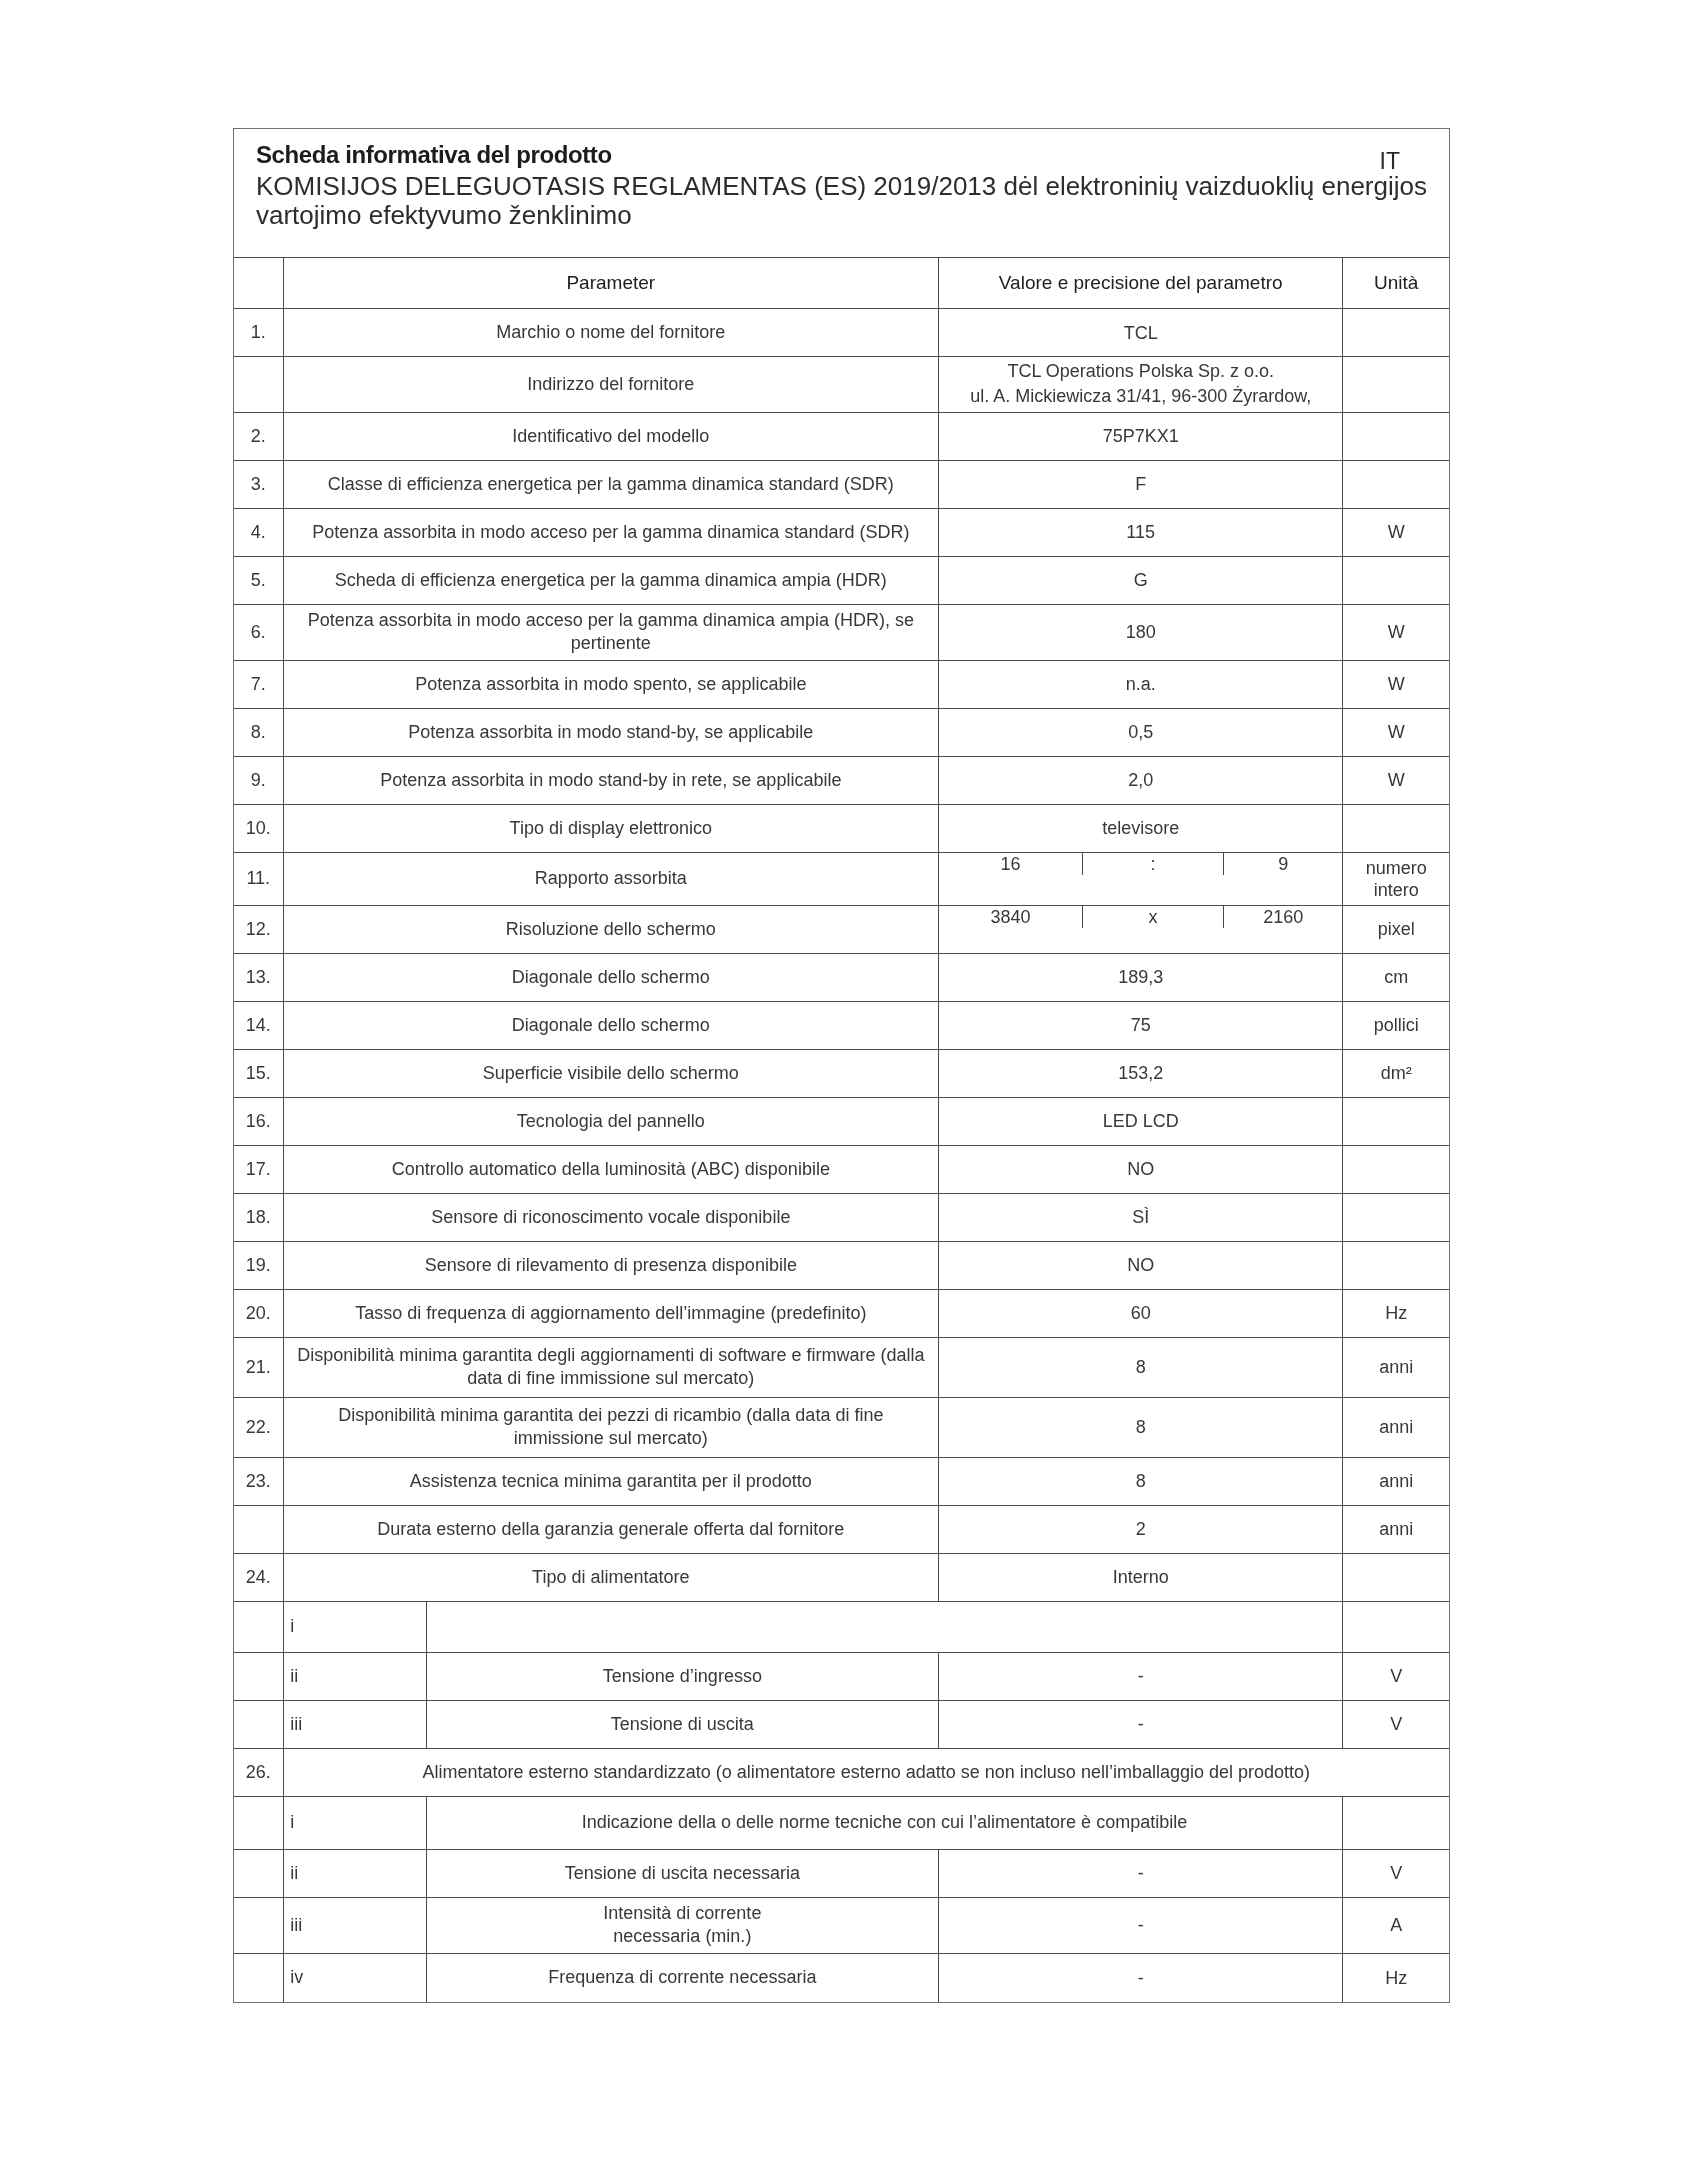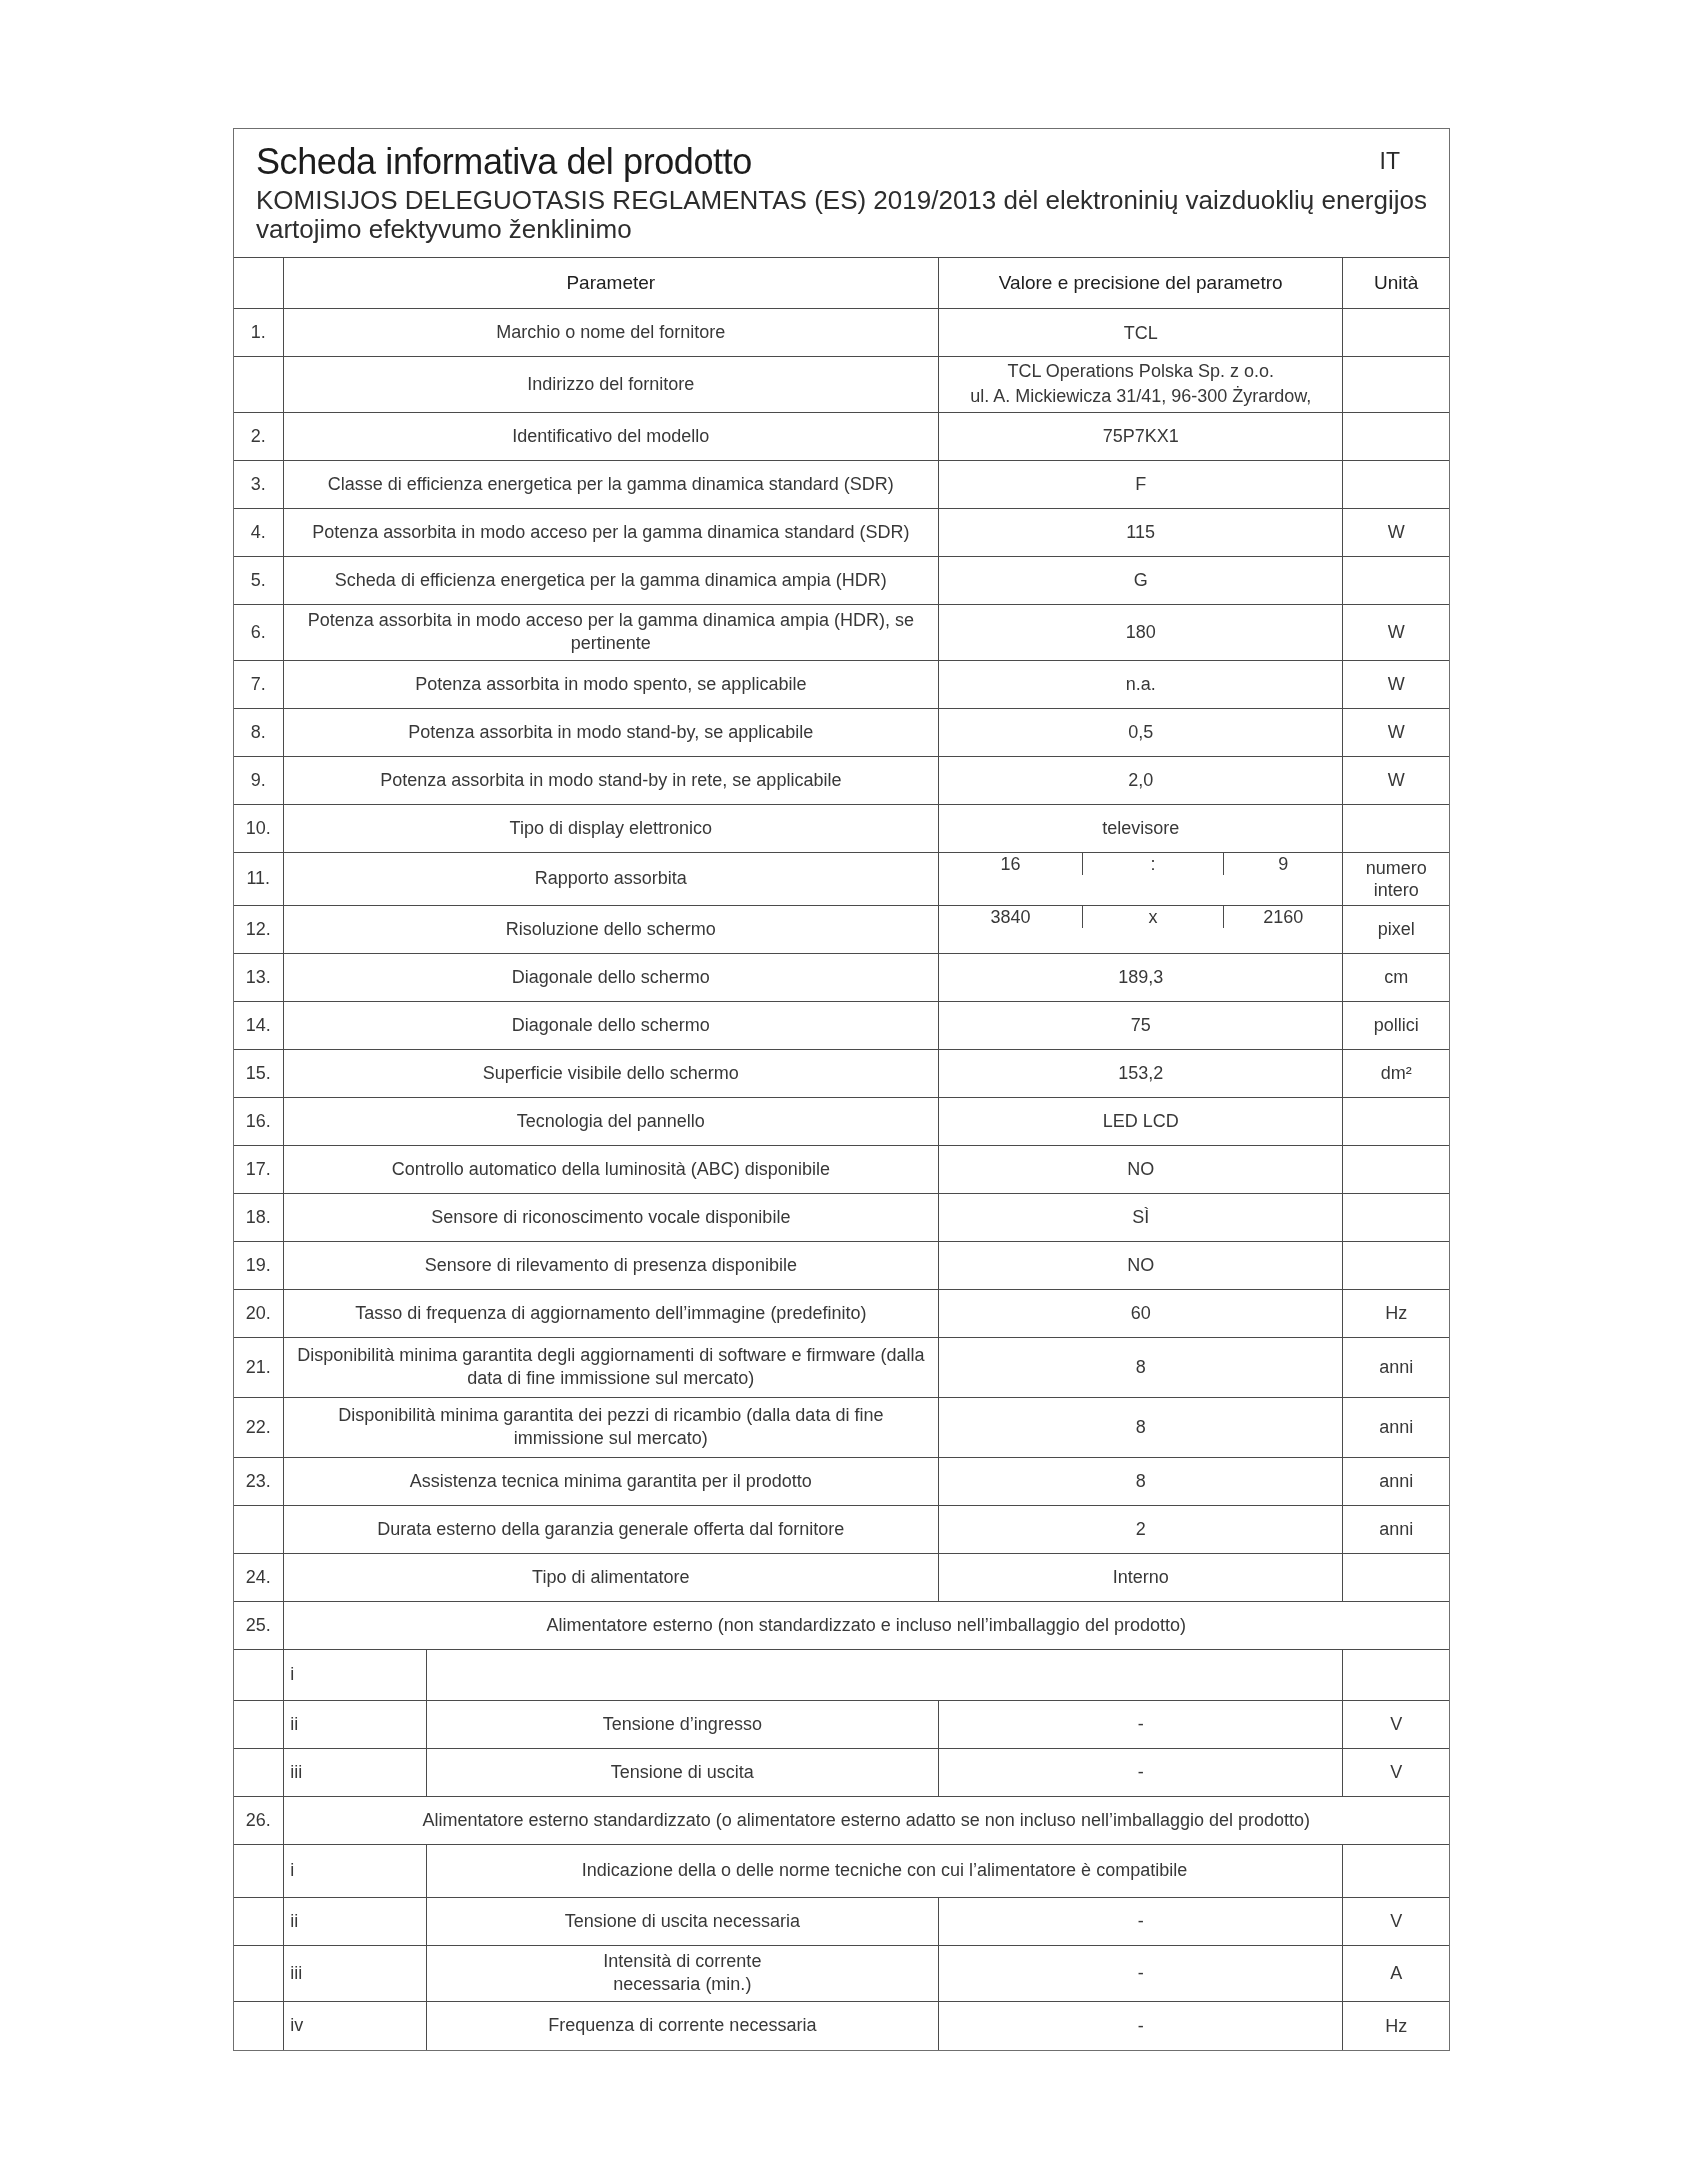--- a/index.html
+++ b/index.html
@@ -5,21 +5,21 @@
   html,body{margin:0;padding:0}
   body{
     width:1686px;height:2181px;background:#ffffff;position:relative;
     font-family:"Liberation Sans","DejaVu Sans",sans-serif;color:#383838;
   }
   .sheet{
     position:absolute;left:233px;top:128px;width:1217px;box-sizing:border-box;
     border:1.7px solid #6f6f6f;background:#fff;
   }
   .head{height:128px;box-sizing:border-box;padding:12px 22px 0;position:relative}
-  .title{font-size:36px;font-weight:normal;color:#1c1c1c;letter-spacing:-0.4px}
+  .title{font-size:24px;font-weight:bold;color:#1c1c1c;letter-spacing:-0.4px}
   .lang{position:absolute;top:19px;right:49px;font-size:23px;color:#2a2a2a}
   .subtitle{margin-top:3px;font-size:26px;line-height:29px;color:#2d2d2d}
 
   table{border-collapse:collapse;table-layout:fixed;width:100%;border-top:1.7px solid #4b4b4b}
   td,th{border:1.7px solid #4b4b4b;font-size:18px;vertical-align:middle;overflow:hidden;box-sizing:border-box}
   td:first-child,th:first-child{border-left:none}
   td:last-child,th:last-child{border-right:none}
   tr:last-child td{border-bottom:none}
   th{font-size:19px;font-weight:normal;text-align:center;color:#202020;padding:1.7px 6.8px}
   .num{text-align:center;padding:1.7px 1.7px}
@@ -256,24 +256,20 @@
       <td class="unit">anni</td>
     </tr>
 
     <tr class="h56">
       <td class="num">24.</td>
       <td class="label" colspan="2">Tipo di alimentatore</td>
       <td class="val">Interno</td>
       <td class="unit"></td>
     </tr>
 
-    <tr class="h56">
-      <td class="num">25.</td>
-      <td class="label" colspan="4">Alimentatore esterno (non standardizzato e incluso nell’imballaggio del prodotto)</td>
-    </tr>
 
     <tr class="h60">
       <td class="num"></td>
       <td class="roman">i</td>
       <td class="label" colspan="2"></td>
       <td class="unit"></td>
     </tr>
 
     <tr class="h56">
       <td class="num"></td>

